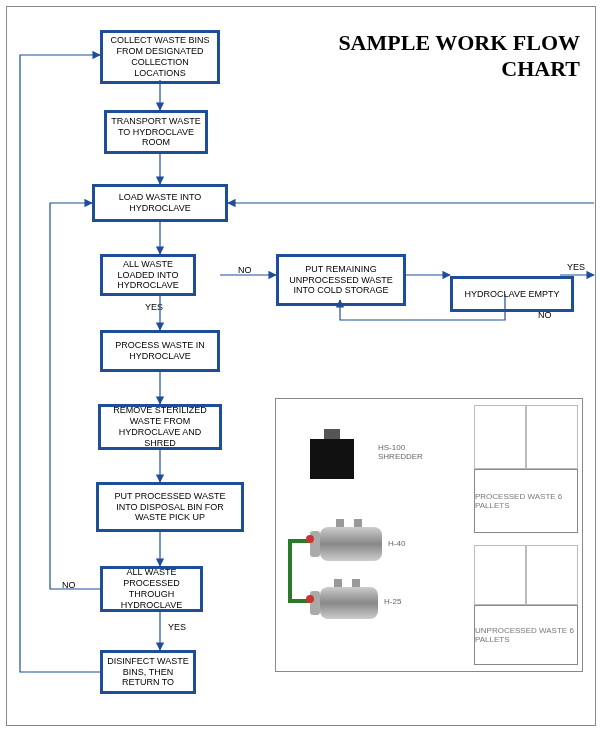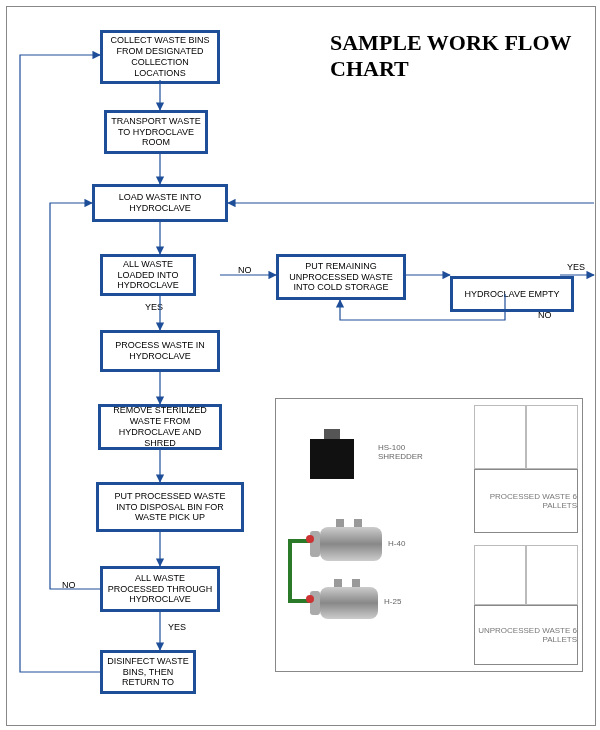--- a/index.html
+++ b/index.html
@@ -1,26 +1,26 @@
 <!DOCTYPE html>
 <html><head>
 <meta charset="utf-8">
 <style>
   html,body{margin:0;padding:0;width:600px;height:730px;background:#fff;font-family:Arial,sans-serif;overflow:hidden}
   .canvas{position:relative;width:600px;height:730px}
   .outer-frame{position:absolute;left:6px;top:6px;width:588px;height:718px;border:1px solid #888}
-  .title{position:absolute;font-family:"Times New Roman",serif;font-weight:bold;font-size:22px;text-align:left;line-height:1.2}
+  .title{position:absolute;font-family:"Times New Roman",serif;font-weight:bold;font-size:22px;text-align:right;line-height:1.2}
   .node{position:absolute;border:3px solid #1f4e99;background:#fff;display:flex;align-items:center;justify-content:center;text-align:center;font-size:9px;padding:4px;box-sizing:border-box;line-height:1.2}
   .edge-label{position:absolute;font-size:9px;color:#000}
   svg.wires{position:absolute;left:0;top:0;width:600px;height:730px;pointer-events:none}
   svg.wires line,svg.wires polyline{stroke:#1f4e99;stroke-width:1.2;fill:none}
   svg.wires marker path{fill:#1f4e99}
   
   .diagram{position:absolute;border:1px solid #888;background:#fff}
-  .pallet{position:absolute;border:1px solid #888;font-size:8px;color:#777;text-align:right;display:flex;align-items:center;justify-content:center}
+  .pallet{position:absolute;border:1px solid #888;font-size:8px;color:#777;text-align:left;display:flex;align-items:center;justify-content:center}
   .pallet-grid{position:absolute;border:1px solid #bbb}
   .shredder-body{position:absolute;background:#111}
   .shredder-top{position:absolute;background:#555}
   .cyl{position:absolute;background:linear-gradient(#ccc,#888,#ccc);border-radius:8px}
   .cyl-cap{position:absolute;background:#aaa;border-radius:3px}
   .vent{position:absolute;background:#999}
   .pipe{position:absolute;background:#2a7a2a}
   .joint{position:absolute;background:#c33;border-radius:50%}
   .mlabel{position:absolute;font-size:8px;color:#666}
 </style>
@@ -49,28 +49,28 @@
     </div>
   <div class="node" style="left:100px;top:330px;width:120px;height:42px">
       <span>PROCESS WASTE IN HYDROCLAVE</span>
     </div>
   <div class="node" style="left:98px;top:404px;width:124px;height:46px">
       <span>REMOVE STERILIZED WASTE FROM HYDROCLAVE AND SHRED</span>
     </div>
   <div class="node" style="left:96px;top:482px;width:148px;height:50px">
       <span>PUT PROCESSED WASTE INTO DISPOSAL BIN FOR WASTE PICK UP</span>
     </div>
-  <div class="node" style="left:100px;top:566px;width:120px;height:46px">
+  <div class="node" style="left:100px;top:566px;width:103px;height:46px">
       <span>ALL WASTE PROCESSED THROUGH HYDROCLAVE</span>
     </div>
   <div class="node" style="left:100px;top:650px;width:96px;height:44px">
       <span>DISINFECT WASTE BINS, THEN RETURN TO</span>
     </div>
 
-  <div class="node" style="left:276px;top:254px;width:130px;height:46px">
+  <div class="node" style="left:276px;top:254px;width:130px;height:52px">
       <span>PUT REMAINING UNPROCESSED WASTE INTO COLD STORAGE</span>
     </div>
   <div class="node" style="left:450px;top:276px;width:124px;height:36px">
       <span>HYDROCLAVE EMPTY</span>
     </div>
 
   <div class="edge-label" style="left:238px;top:265px">NO</div>
   <div class="edge-label" style="left:145px;top:302px">YES</div>
   <div class="edge-label" style="left:567px;top:262px">YES</div>
   <div class="edge-label" style="left:538px;top:310px">NO</div>

